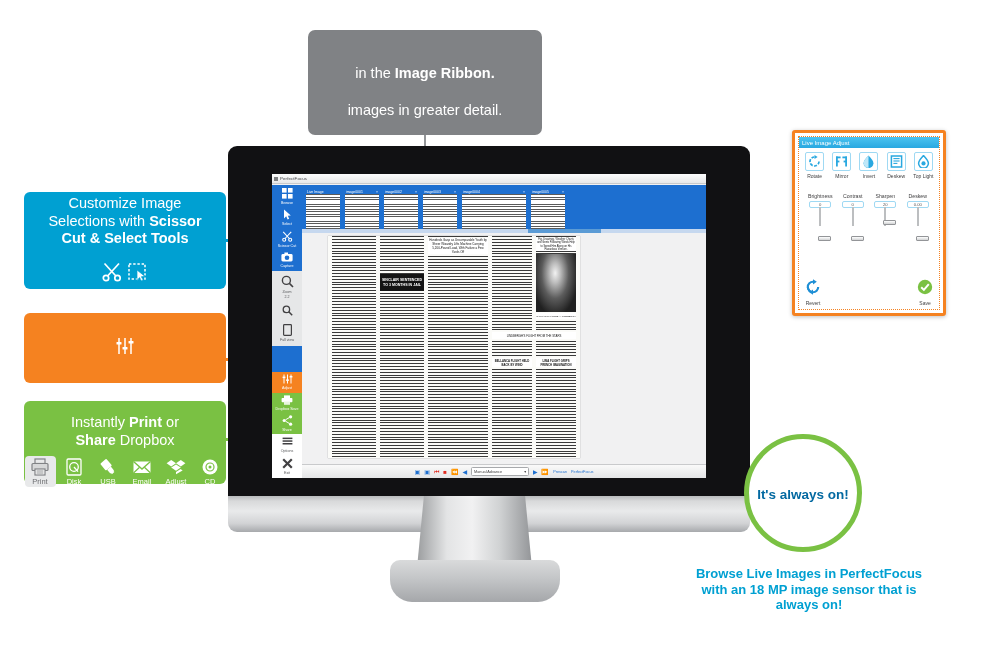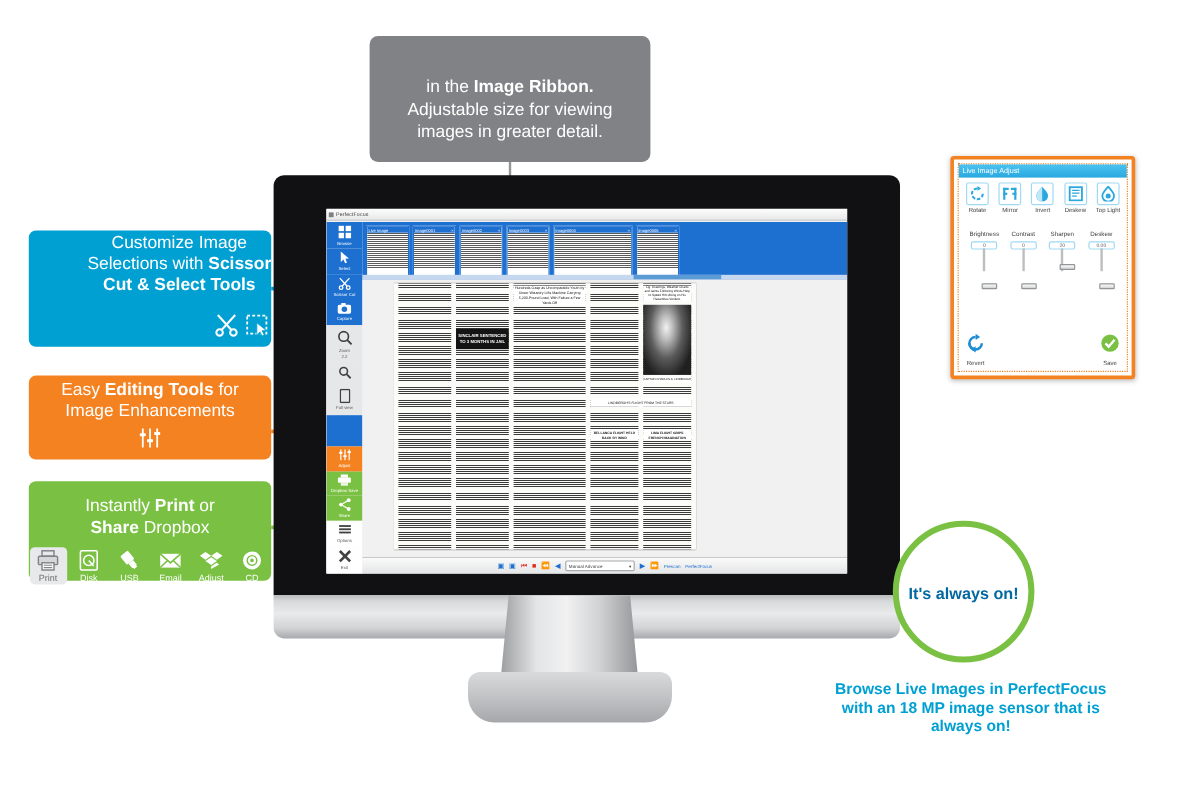--- a/index.html
+++ b/index.html
@@ -29,21 +29,20 @@
 
   
   .callout {
     border-radius:6px; color:#ffffff; text-align:center;
     display:flex; flex-direction:column; align-items:center;
     justify-content:center;
   }
   #callout-blue {
     left:24px; top:192px; width:202px; height:97px;
     background:#00a0d2;
-    align-items:flex-end;
   }
   #callout-blue .txt { font-size:14.5px; line-height:17.5px; margin-bottom:7px; }
   #callout-orange {
     left:24px; top:313px; width:202px; height:70px;
     background:#f58220;
   }
   #callout-orange .txt { font-size:14.5px; line-height:17.5px; margin-bottom:4px; }
   #callout-green {
     left:24px; top:401px; width:202px; height:83px;
     background:#7ac143; justify-content:space-between; padding-top:13px;
@@ -248,21 +247,21 @@
     color:#00a0d2; font-size:13px; font-weight:bold; line-height:15.5px;
   }
 </style>
 </head>
 <body>
 
 <div class="abs" id="callout-top">
   <div class="txt">
     <br>
     <span>in the </span><b>Image Ribbon.</b><br>
-    <span>Adjustable size for viewing</span><br>
+    <br>
     <span>images in greater detail.</span>
   </div>
 </div>
 
 <div class="abs gray-line" style="left:424px;top:135px;width:2px;height:18px;"></div>
 <div class="abs gray-line" style="left:313px;top:152px;width:224px;height:2px;"></div>
 <div class="abs gray-line" style="left:313px;top:152px;width:2px;height:22px;"></div>
 <div class="abs gray-line" style="left:535px;top:152px;width:2px;height:22px;"></div>
 <div class="abs gray-dot" style="left:310px;top:170px;width:9px;height:9px;"></div>
 <div class="abs gray-dot" style="left:532px;top:170px;width:9px;height:9px;"></div>
@@ -294,24 +293,20 @@
 </div>
 <div class="abs cline" style="left:226px;top:214px;width:0;height:0;"></div>
 <div class="abs cline" style="left:226px;top:239px;width:14px;height:3px;background:#00a0d2;"></div>
 <div class="abs cline" style="left:238px;top:213px;width:3px;height:55px;background:#00a0d2;"></div>
 <div class="abs cline" style="left:238px;top:213px;width:43px;height:3px;background:#00a0d2;"></div>
 <div class="abs cline" style="left:238px;top:265px;width:43px;height:3px;background:#00a0d2;"></div>
 <div class="abs cdot" style="left:276px;top:210px;width:9px;height:9px;background:#00a0d2;"></div>
 <div class="abs cdot" style="left:276px;top:262px;width:9px;height:9px;background:#00a0d2;"></div>
 
 <div class="abs callout" id="callout-orange">
-  <div class="txt">
-    <span>Easy </span><b>Editing Tools</b><span> for</span><br>
-    <span>Image Enhancements</span>
-  </div>
   <span>
     <svg width="20" height="18" viewBox="0 0 20 18">
       <g stroke="#ffffff" stroke-width="1.5">
         <path d="M4 1 V17"></path>
           <path d="M10 1 V17"></path>
           <path d="M16 1 V17"></path>
       </g>
       <g fill="#ffffff">
         <rect x="1.5" y="5" width="5" height="2.6" rx="0.6"></rect>
         <rect x="7.5" y="10" width="5" height="2.6" rx="0.6"></rect>

